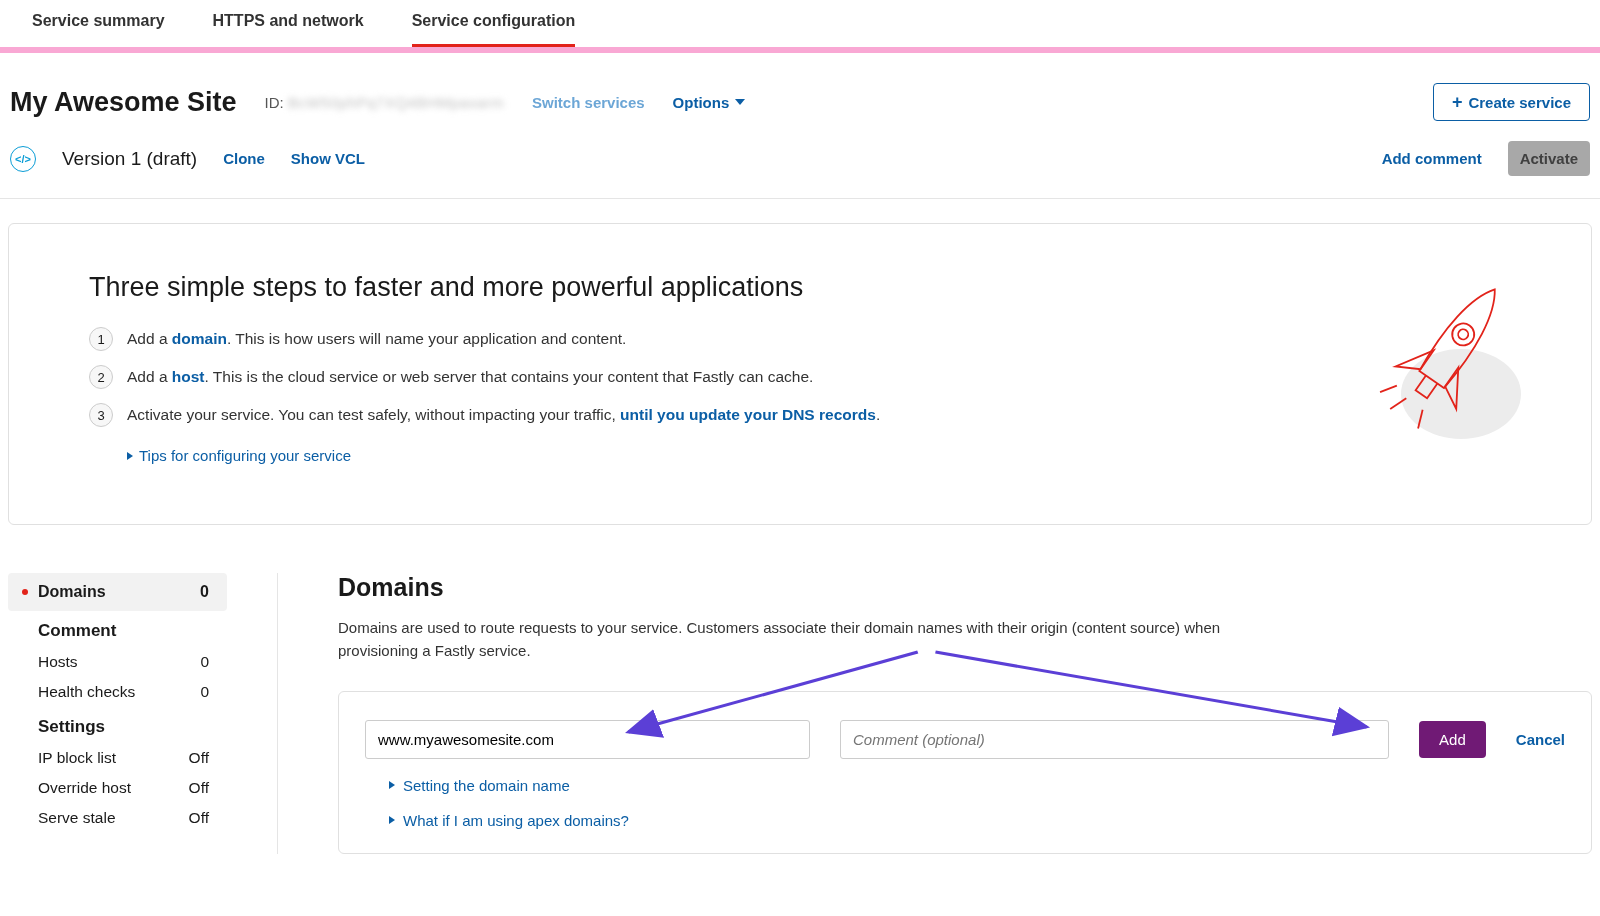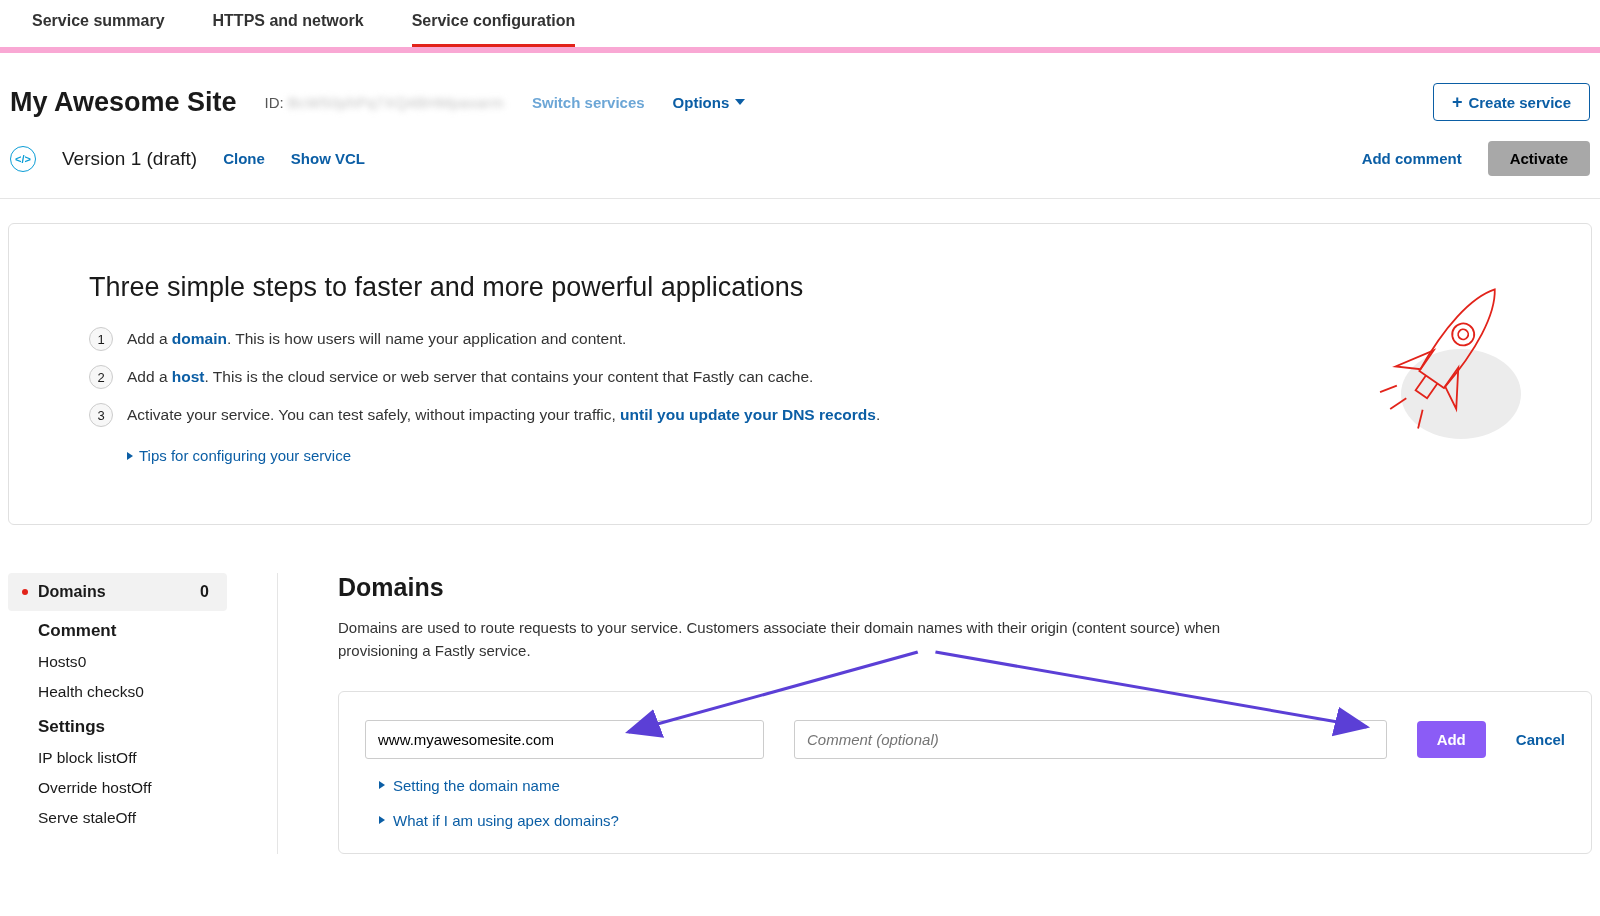--- a/index.html
+++ b/index.html
@@ -15,50 +15,50 @@
     .id-blur { color: #c0c0c0; filter: blur(3px); letter-spacing: 0.5px; font-weight:500; }
     .link-muted { color: #6ca6d6; font-weight: 600; font-size: 15px; cursor: pointer; }
     .link-blue { color: #0b5ea5; font-weight: 600; font-size: 15px; cursor: pointer; display:inline-flex; align-items:center; gap:6px; }
     .header-row .spacer { flex: 1; }
     .btn-outline { border: 1.5px solid #0b5ea5; color: #0b5ea5; background: #fff; border-radius: 4px; padding: 9px 18px; font-weight: 700; font-size: 15px; cursor: pointer; display:inline-flex; align-items:center; gap:6px; }
     
     .version-row { display: flex; align-items: center; gap: 26px; padding: 10px 10px 22px 10px; border-bottom: 1px solid #e5e5e5; }
     .version-badge { width: 26px; height: 26px; border-radius: 50%; border: 1.5px solid #0b9dd6; display:flex; align-items:center; justify-content:center; color:#0b9dd6; font-size:11px; font-weight:700; }
     .version-text { font-size: 19px; font-weight: 500; }
     .version-row .spacer { flex: 1; }
-    .btn-disabled { background: #a8a8a8; color: #000000; border-radius: 4px; padding: 9px 22px; font-weight: 700; font-size: 15px; border:none; }
+    .btn-disabled { background: #a8a8a8; color: #404040; border-radius: 4px; padding: 9px 12px; font-weight: 700; font-size: 15px; border:none; }
     
     .onboard-card { margin: 24px 8px; border: 1px solid #e0e0e0; border-radius: 6px; padding: 48px 80px 60px 80px; position: relative; }
     .onboard-title { font-size: 27px; font-weight: 500; margin-bottom: 24px; }
     .step { display: flex; align-items: flex-start; gap: 14px; margin-bottom: 14px; }
     .step-num { width: 24px; height: 24px; border-radius: 50%; border: 1px solid #ccc; background:#f7f7f7; display:flex; align-items:center; justify-content:center; font-size:13px; font-weight:500; flex-shrink:0; }
     .step-text { font-size: 15.5px; line-height: 1.5; color:#333; }
     .step-text .kw { color: #0b5ea5; font-weight: 600; cursor:pointer; }
     .tips { margin-left: 38px; color: #0b5ea5; font-size: 15px; cursor:pointer; display:flex; align-items:center; gap:6px; margin-top:20px; }
     .rocket { position: absolute; right: 60px; top: 40px; width: 170px; height: 190px; }
     
     .lower { display: flex; padding: 24px 8px; gap: 60px; }
     .sidebar { width: 270px; flex-shrink:0; border-right: 1px solid #e5e5e5; padding-right: 50px; }
     .side-item { display:flex; justify-content:space-between; align-items:center; padding: 10px 18px 10px 30px; font-size:16px; cursor:pointer; position:relative; }
     .side-item.active { background:#f2f2f2; font-weight:700; border-radius:4px; }
     .side-item.active::before { content:''; position:absolute; left:14px; top:50%; transform:translateY(-50%); width:6px; height:6px; border-radius:50%; background:#e2231a; }
     .side-head { font-weight:700; font-size:17px; padding: 10px 0 6px 30px; }
-    .side-sub { display:flex; justify-content:flex-start; padding: 6px 18px 6px 30px; font-size:15.5px; cursor:pointer; }
+    .side-sub { display:flex; justify-content:space-between; padding: 6px 18px 6px 30px; font-size:15.5px; cursor:pointer; }
     
     .main { flex: 1; }
     .main-title { font-size: 25px; font-weight: 600; margin-bottom: 14px; }
     .main-desc { font-size: 15px; color: #333; line-height:1.55; max-width: 900px; margin-bottom: 28px; }
     .form-card { border: 1px solid #e0e0e0; border-radius: 6px; padding: 28px 26px 24px; position:relative; }
     .form-row { display:flex; gap: 30px; align-items:center; }
     .form-row input { font-size: 15px; padding: 10px 12px; border: 1px solid #ccc; border-radius: 3px; }
-    .inp-domain { width: 399px; }
+    .inp-domain { width: 445px; }
     .inp-comment { flex:1; font-style: italic; color:#888; }
-    .btn-primary { background:#8b5cf6; color:#fff; border:none; border-radius:4px; padding:10px 20px; font-weight:700; font-size:15px; cursor:pointer; }
+    .btn-primary { background:#701a75; color:#fff; border:none; border-radius:4px; padding:10px 20px; font-weight:400; font-size:15px; cursor:pointer; }
     .btn-cancel { color:#0b5ea5; font-weight:700; background:none; border:none; font-size:15px; cursor:pointer; }
-    .sublink { display:flex; align-items:center; gap:8px; color:#0b5ea5; font-size:15px; margin-top:18px; margin-left:14px; cursor:pointer; }
+    .sublink { display:flex; align-items:center; gap:8px; color:#0b5ea5; font-size:15px; margin-top:18px; margin-left:24px; cursor:pointer; }
     .caret { width:0; height:0; border-top:4px solid transparent; border-bottom:4px solid transparent; border-left:6px solid #0b5ea5; display:inline-block; }
     .chev-down { width:0; height:0; border-left:5px solid transparent; border-right:5px solid transparent; border-top:6px solid #0b5ea5; display:inline-block; }
     .plus { font-size:18px; font-weight:700; line-height:1; }
     
     .arrow-svg { position:absolute; pointer-events:none; }
   </style>
 </head>
 <body>
 
 <div class="tabs">

